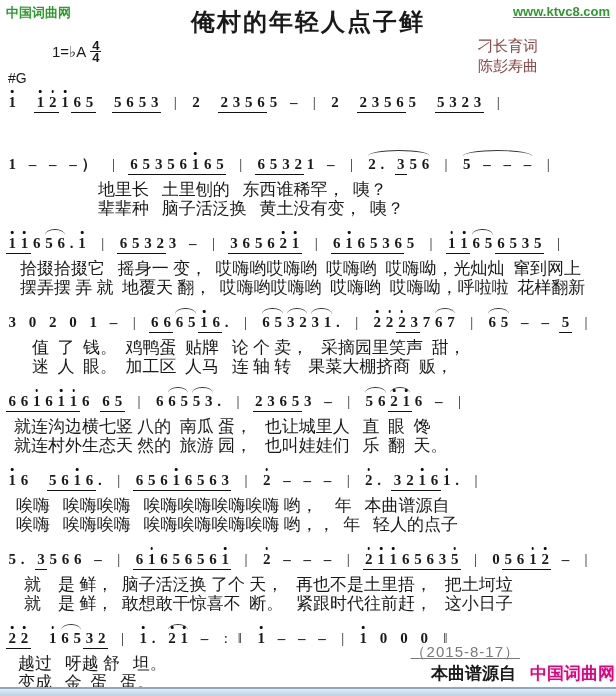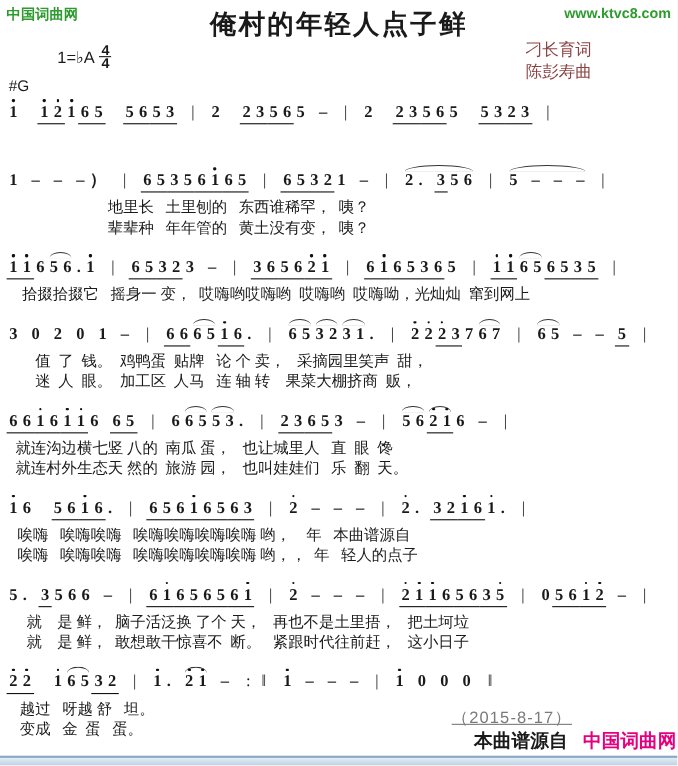--- a/index.html
+++ b/index.html
@@ -3,21 +3,21 @@
 <meta charset="utf-8">
 <style>
   html,body{margin:0;padding:0;background:#f2f2f2;}
   #page{position:relative;width:616px;height:696px;background:#ffffff;overflow:hidden;
         font-family:"Liberation Serif","DejaVu Serif",serif;color:#1a1a1a;}
 
   
   #header{position:relative;height:92px;}
   .site-link{position:absolute;top:4px;font:bold 13px "Liberation Sans",sans-serif;color:var(--site_green,#2e9b2e);}
   #site-left{left:6px;}
-  #site-right{right:6px;}
+  #site-right{right:6px;text-decoration:underline;}
   #title{position:absolute;top:6px;left:0;right:0;text-align:center;
          font:bold 24px "Liberation Serif",serif;letter-spacing:2px;}
   #keysig{position:absolute;top:40px;left:52px;font:15px "Liberation Sans",sans-serif;display:flex;align-items:center;gap:4px;}
   .frac{display:inline-flex;flex-direction:column;align-items:center;line-height:11px;font-weight:bold;font-size:13px;}
   .frac .bot{border-top:1px solid #1a1a1a;padding:0 2px;}
   #credits{position:absolute;top:36px;right:78px;text-align:left;
            font:15px "Liberation Serif",serif;color:var(--credit_red,#8a4444);line-height:20px;}
   #capo{position:absolute;top:70px;left:8px;font:14px "Liberation Sans",sans-serif;}
 
   
@@ -28,21 +28,21 @@
   .n{position:relative;display:inline-block;font:bold 15px "Liberation Serif",serif;padding:0 2.4px;line-height:20px;}
   .n.bar{font-weight:normal;padding:0 5px;}
   .gap{display:inline-block;width:8px;}
   .grp{display:inline-block;}
   .grp.u{border-bottom:1.5px solid #111;line-height:18px;}
   .grp.slur{position:relative;}
   .grp.slur::before{content:"";position:absolute;left:2px;right:2px;top:-4px;height:5px;
                     border-top:1.4px solid #333;border-radius:50% 50% 0 0 / 100% 100% 0 0;}
   .n.hi::after{content:"";position:absolute;top:-2px;left:50%;transform:translateX(-50%);
                width:2.6px;height:2.6px;border-radius:50%;background:#111;}
-  .lyric-line{font-size:14px;line-height:18.5px;white-space:pre;
+  .lyric-line{font-size:17px;line-height:18.5px;white-space:pre;
               font-family:"Liberation Serif","DejaVu Serif",serif;}
   .s2 .lyric-line{padding-left:92px;}
   .s3 .lyric-line{padding-left:14px;}
   .s4 .lyric-line{padding-left:8px;margin-left:18px;}
   .s5 .lyric-line{padding-left:8px;}
   .s6 .lyric-line{padding-left:10px;}
   .s7 .lyric-line{padding-left:18px;}
   .s8 .lyric-line{padding-left:12px;}
 
   
@@ -76,25 +76,26 @@
     <div id="capo">#G</div>
   </div>
 
   <div id="score">
       <div class="system s1">
         <div class="notes-line"><span><span class="n hi">1</span><span class="gap"></span><span class="gap"></span><span class="grp u"><span class="n hi">1</span><span class="n hi">2</span></span><span class="n hi">1</span><span class="grp u"><span class="n">6</span><span class="n">5</span></span><span class="gap"></span><span class="gap"></span><span class="grp u"><span class="n">5</span><span class="n">6</span></span><span class="grp u"><span class="n">5</span><span class="n">3</span></span><span class="gap"></span><span class="n bar">|</span><span class="gap"></span><span class="n">2</span><span class="gap"></span><span class="gap"></span><span class="grp u"><span class="n">2</span><span class="n">3</span></span><span class="grp u"><span class="n">5</span><span class="n">6</span></span><span class="n">5</span><span class="gap"></span><span class="n">–</span><span class="gap"></span><span class="n bar">|</span><span class="gap"></span><span class="n">2</span><span class="gap"></span><span class="gap"></span><span class="grp u"><span class="n">2</span><span class="n">3</span></span><span class="grp u"><span class="n">5</span><span class="n">6</span></span><span class="n">5</span><span class="gap"></span><span class="gap"></span><span class="grp u"><span class="n">5</span><span class="n">3</span></span><span class="grp u"><span class="n">2</span><span class="n">3</span></span><span class="gap"></span><span class="n bar">|</span></span></div>
       </div>
       <div class="system s2">
         <div class="notes-line"><span><span class="n">1</span><span class="gap"></span><span class="n">–</span><span class="gap"></span><span class="n">–</span><span class="gap"></span><span class="n">–</span><span class="n">）</span><span class="gap"></span><span class="n bar">|</span><span class="gap"></span><span class="grp u"><span class="n">6</span><span class="n">5</span></span><span class="grp u"><span class="n">3</span><span class="n">5</span></span><span class="grp u"><span class="n">6</span><span class="n hi">1</span></span><span class="grp u"><span class="n">6</span><span class="n">5</span></span><span class="gap"></span><span class="n bar">|</span><span class="gap"></span><span class="grp u"><span class="n">6</span><span class="n">5</span></span><span class="grp u"><span class="n">3</span><span class="n">2</span></span><span class="n">1</span><span class="gap"></span><span class="n">–</span><span class="gap"></span><span class="n bar">|</span><span class="gap"></span><span class="grp slur"><span class="n">2</span><span class="n">.</span><span class="gap"></span><span class="grp u"><span class="n">3</span></span><span class="n">5</span><span class="n">6</span></span><span class="gap"></span><span class="n bar">|</span><span class="gap"></span><span class="grp slur"><span class="n">5</span><span class="gap"></span><span class="n">–</span><span class="gap"></span><span class="n">–</span><span class="gap"></span><span class="n">–</span></span><span class="gap"></span><span class="n bar">|</span></span></div>
         <div class="lyric-line">地里长   土里刨的   东西谁稀罕，  咦？</div>
-        <div class="lyric-line">辈辈种   年年管的   黄土没有变，  咦？</div>
+        <div class="lyric-line">辈辈种   脑子活泛换   黄土没有变，  咦？</div>
       </div>
       <div class="system s3">
         <div class="notes-line"><span><span class="grp u"><span class="n hi">1</span><span class="n hi">1</span></span><span class="n">6</span><span class="grp slur"><span class="n">5</span><span class="n">6</span></span><span class="n">.</span><span class="n hi">1</span><span class="gap"></span><span class="n bar">|</span><span class="gap"></span><span class="grp u"><span class="n">6</span><span class="n">5</span></span><span class="grp u"><span class="n">3</span><span class="n">2</span></span><span class="n">3</span><span class="gap"></span><span class="n">–</span><span class="gap"></span><span class="n bar">|</span><span class="gap"></span><span class="grp u"><span class="n">3</span><span class="n">6</span></span><span class="grp u"><span class="n">5</span><span class="n">6</span></span><span class="grp u"><span class="n hi">2</span><span class="n hi">1</span></span><span class="gap"></span><span class="n bar">|</span><span class="gap"></span><span class="grp u"><span class="n">6</span><span class="n hi">1</span></span><span class="grp u"><span class="n">6</span><span class="n">5</span></span><span class="grp u"><span class="n">3</span><span class="n">6</span></span><span class="n">5</span><span class="gap"></span><span class="n bar">|</span><span class="gap"></span><span class="grp u"><span class="n hi">1</span><span class="n hi">1</span></span><span class="grp slur"><span class="n">6</span><span class="n">5</span></span><span class="grp u"><span class="n">6</span><span class="n">5</span></span><span class="grp u"><span class="n">3</span><span class="n">5</span></span><span class="gap"></span><span class="n bar">|</span></span></div>
         <div class="lyric-line">拾掇拾掇它   摇身一 变，  哎嗨哟哎嗨哟  哎嗨哟  哎嗨呦，光灿灿  窜到网上</div>
+        <div class="lyric-line">摆弄摆 弄 就  地覆天 翻，  哎嗨哟哎嗨哟  哎嗨哟  哎嗨呦，呼啦啦  花样翻新</div>
       </div>
       <div class="system s4">
         <div class="notes-line"><span><span class="n">3</span><span class="gap"></span><span class="n">0</span><span class="gap"></span><span class="n">2</span><span class="gap"></span><span class="n">0</span><span class="gap"></span><span class="n">1</span><span class="gap"></span><span class="n">–</span><span class="gap"></span><span class="n bar">|</span><span class="gap"></span><span class="grp u"><span class="n">6</span><span class="n">6</span></span><span class="grp slur"><span class="n">6</span><span class="n">5</span></span><span class="grp u"><span class="n hi">1</span><span class="n">6</span></span><span class="n">.</span><span class="gap"></span><span class="n bar">|</span><span class="gap"></span><span class="grp slur"><span class="n">6</span><span class="n">5</span></span><span class="grp slur"><span class="n">3</span><span class="n">2</span></span><span class="grp slur"><span class="n">3</span><span class="n">1</span></span><span class="n">.</span><span class="gap"></span><span class="n bar">|</span><span class="gap"></span><span class="n hi">2</span><span class="n hi">2</span><span class="grp u"><span class="n hi">2</span><span class="n">3</span></span><span class="n">7</span><span class="grp slur"><span class="n">6</span><span class="n">7</span></span><span class="gap"></span><span class="n bar">|</span><span class="gap"></span><span class="grp slur"><span class="n">6</span><span class="n">5</span></span><span class="gap"></span><span class="n">–</span><span class="gap"></span><span class="n">–</span><span class="gap"></span><span class="grp u"><span class="n">5</span></span><span class="gap"></span><span class="n bar">|</span></span></div>
         <div class="lyric-line">值  了  钱。  鸡鸭蛋  贴牌   论 个 卖，   采摘园里笑声  甜，</div>
         <div class="lyric-line">迷  人  眼。  加工区  人马   连 轴 转    果菜大棚挤商  贩，</div>
       </div>
       <div class="system s5">
         <div class="notes-line"><span><span class="grp u"><span class="n">6</span><span class="n">6</span></span><span class="grp u"><span class="n hi">1</span><span class="n">6</span></span><span class="grp u"><span class="n hi">1</span><span class="n hi">1</span></span><span class="n">6</span><span class="gap"></span><span class="grp u"><span class="n">6</span><span class="n">5</span></span><span class="gap"></span><span class="n bar">|</span><span class="gap"></span><span class="n">6</span><span class="grp slur"><span class="n">6</span><span class="n">5</span></span><span class="grp slur"><span class="n">5</span><span class="n">3</span></span><span class="n">.</span><span class="gap"></span><span class="n bar">|</span><span class="gap"></span><span class="grp u"><span class="n">2</span><span class="n">3</span></span><span class="grp u"><span class="n">6</span><span class="n">5</span></span><span class="n">3</span><span class="gap"></span><span class="n">–</span><span class="gap"></span><span class="n bar">|</span><span class="gap"></span><span class="grp slur"><span class="n">5</span><span class="n">6</span></span><span class="grp u"><span class="grp slur"><span class="n hi">2</span><span class="n hi">1</span></span></span><span class="n">6</span><span class="gap"></span><span class="n">–</span><span class="gap"></span><span class="n bar">|</span></span></div>
         <div class="lyric-line">就连沟边横七竖 八的  南瓜 蛋，   也让城里人   直  眼  馋</div>
         <div class="lyric-line">就连村外生态天 然的  旅游 园，   也叫娃娃们   乐  翻  天。</div>

